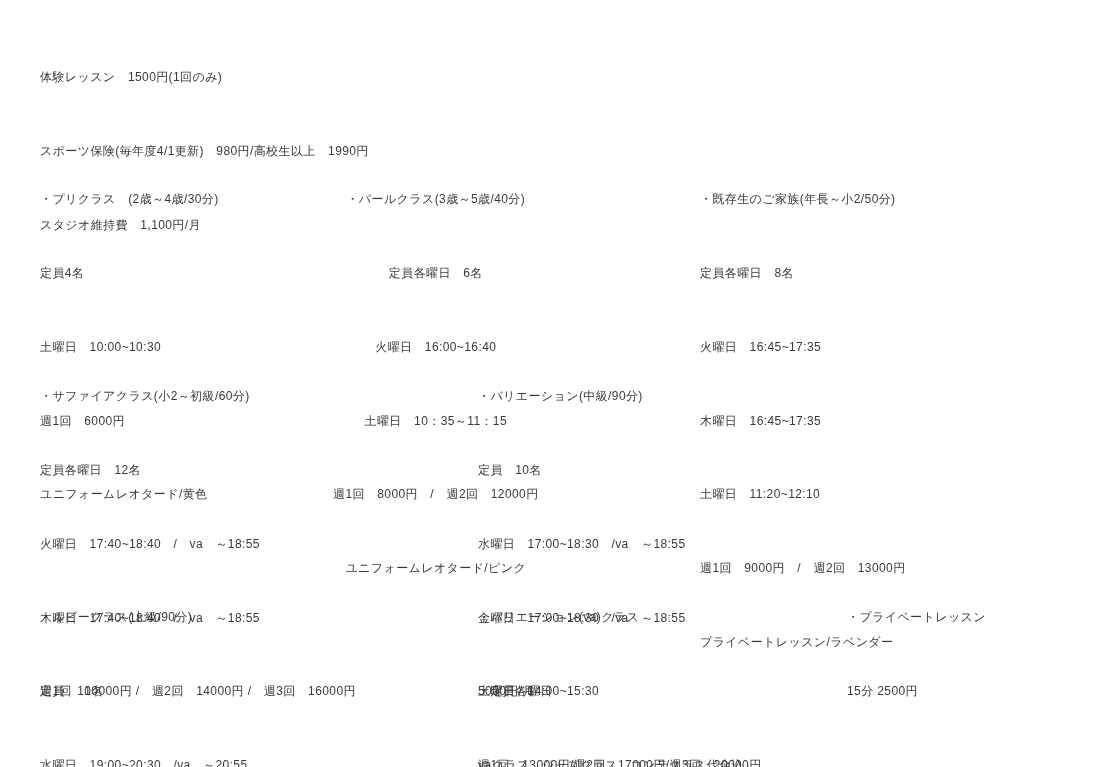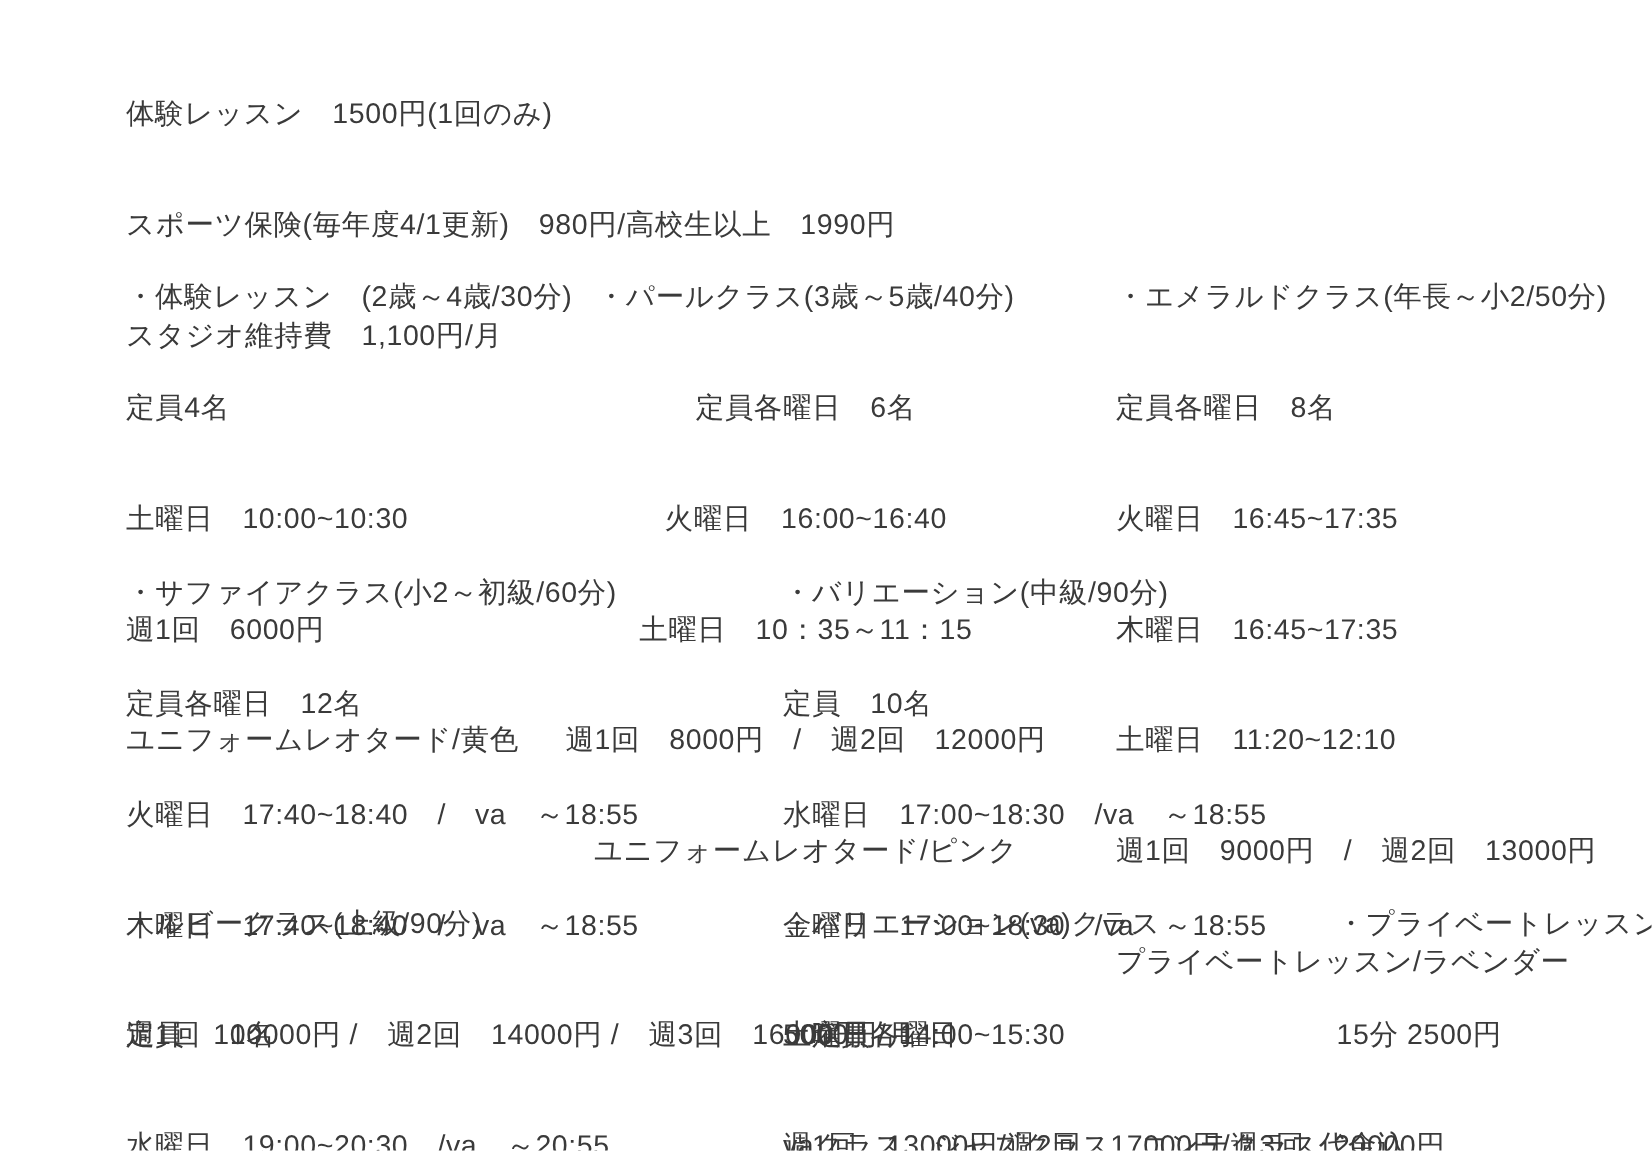--- a/index.html
+++ b/index.html
@@ -7,25 +7,24 @@
     position: relative;
     width: 1101px;
     height: 767px;
     background: #ffffff;
     font-family: "Liberation Sans", "DejaVu Sans", sans-serif;
     color: #3a3a3a;
     overflow: hidden;
   }
   .block {
     position: absolute;
-    font-size: 19px;
+    font-size: 12px;
     line-height: 24.6px;
     letter-spacing: 0.4px;
     white-space: pre;
-    margin-left: 44px;
   }
   .line { min-height: 24.6px; }
 
   
   .fees      { left: 40px;  top: 16px;  }
   .pre       { left: 40px;  top: 138px; }
   .pearl     { left: 333px; top: 138px; text-align: center; }
   .amethyst  { left: 700px; top: 138px; }
   .sapphire  { left: 40px;  top: 335px; }
   .emerald   { left: 478px; top: 335px; }
@@ -39,38 +38,38 @@
 
 <div class="page">
 
   <div class="block fees">
     <div class="line">体験レッスン　1500円(1回のみ)</div>
     <div class="line">スポーツ保険(毎年度4/1更新)　980円/高校生以上　1990円</div>
     <div class="line">スタジオ維持費　1,100円/月</div>
   </div>
 
   <div class="block pre">
-    <div class="line">・体験レッスン　(2歳～4歳/30分)</div>
+    <div class="line">・プリクラス　(2歳～4歳/30分)</div>
     <div class="line">定員4名</div>
     <div class="line">土曜日　10:00~10:30</div>
     <div class="line">週1回　6000円</div>
     <div class="line">ユニフォームレオタード/黄色</div>
   </div>
 
   <div class="block pearl">
     <div class="line">・パールクラス(3歳～5歳/40分)</div>
     <div class="line">定員各曜日　6名</div>
     <div class="line">火曜日　16:00~16:40</div>
     <div class="line">土曜日　10：35～11：15</div>
     <div class="line">週1回　8000円　/　週2回　12000円</div>
     <div class="line">ユニフォームレオタード/ピンク</div>
   </div>
 
   <div class="block amethyst">
-    <div class="line">・エメラルドクラス(年長～小2/50分)</div>
+    <div class="line">・既存生のご家族(年長～小2/50分)</div>
     <div class="line">定員各曜日　8名</div>
     <div class="line">火曜日　16:45~17:35</div>
     <div class="line">木曜日　16:45~17:35</div>
     <div class="line">土曜日　11:20~12:10</div>
     <div class="line">週1回　9000円　/　週2回　13000円</div>
     <div class="line">プライベートレッスン/ラベンダー</div>
   </div>
 
   <div class="block sapphire">
     <div class="line">・サファイアクラス(小2～初級/60分)</div>

